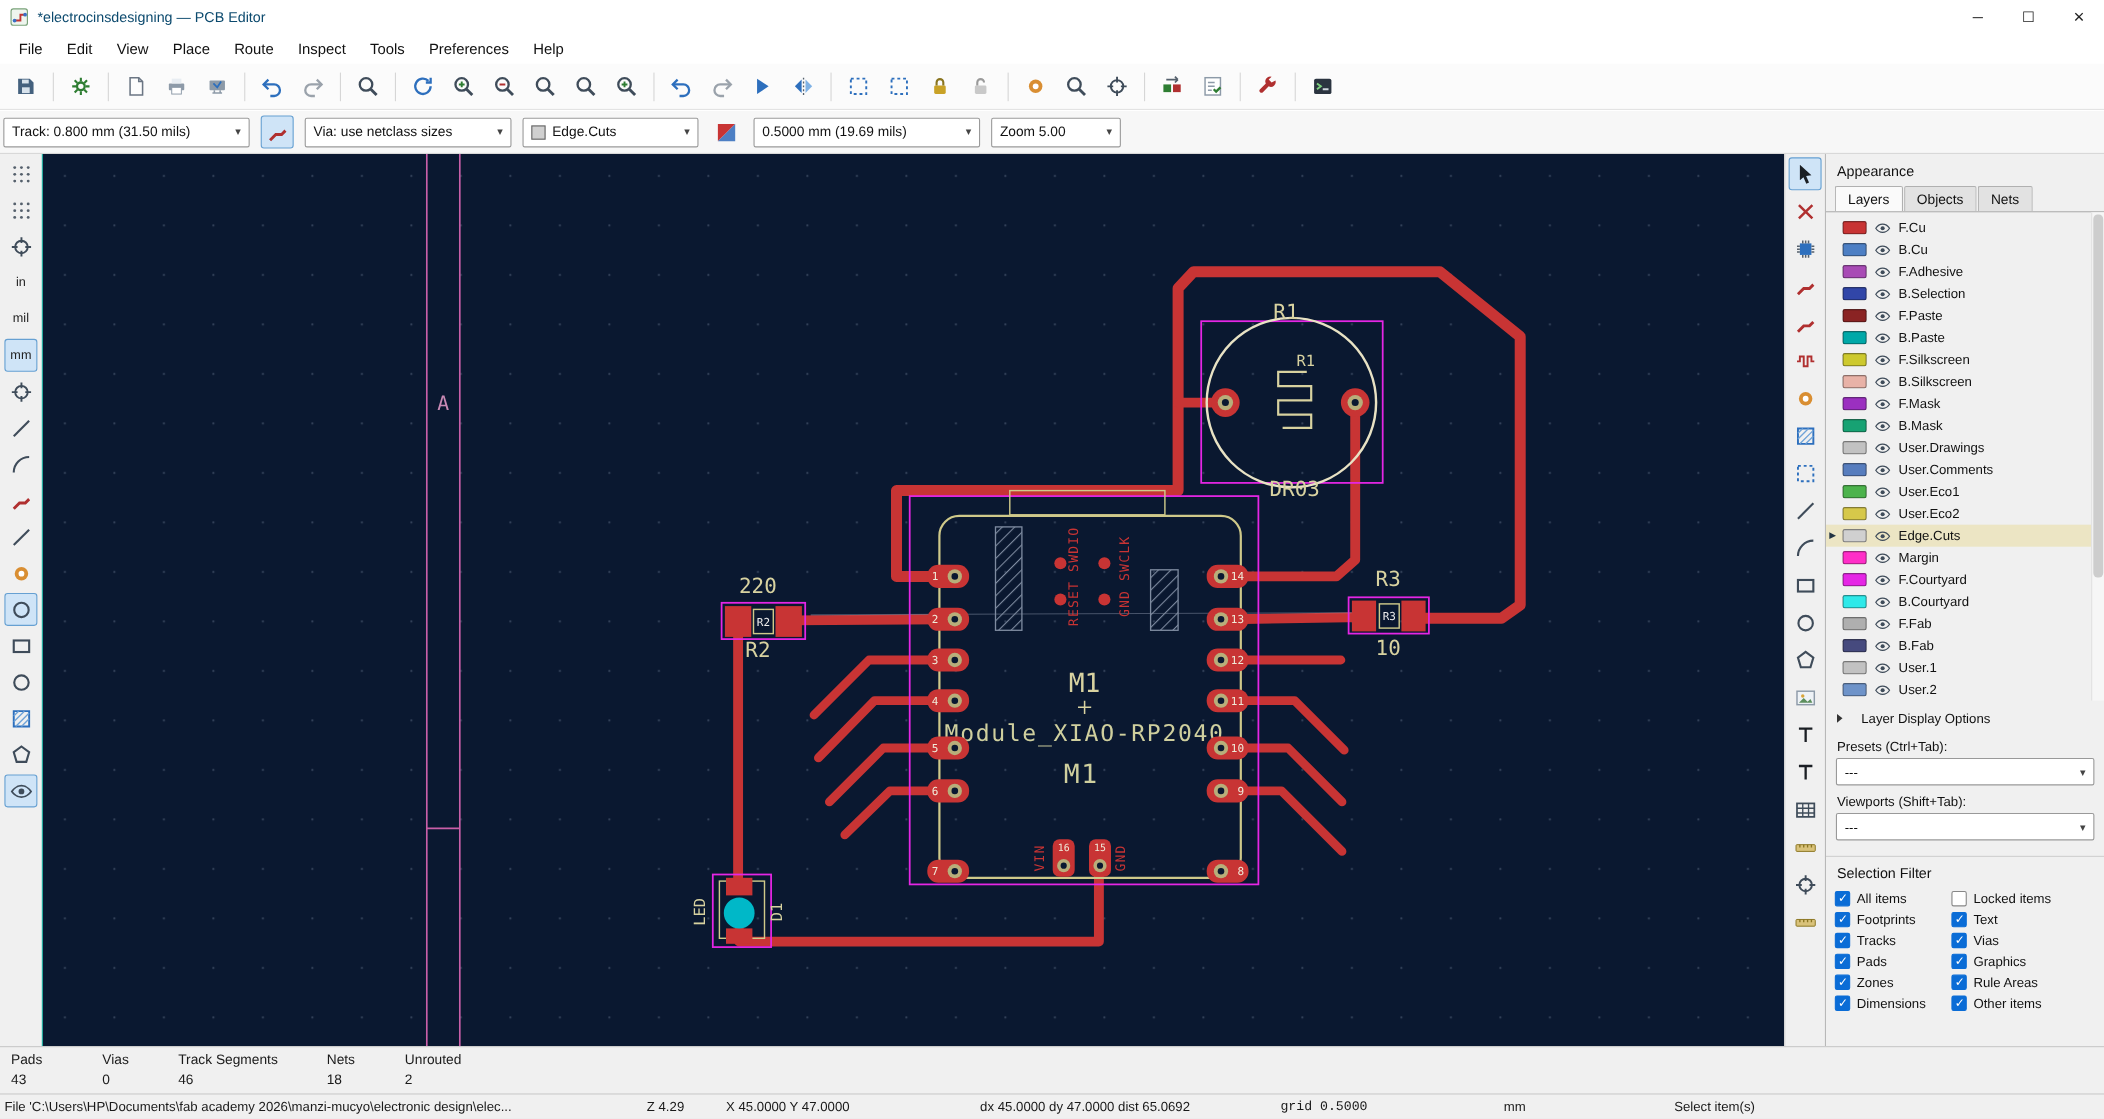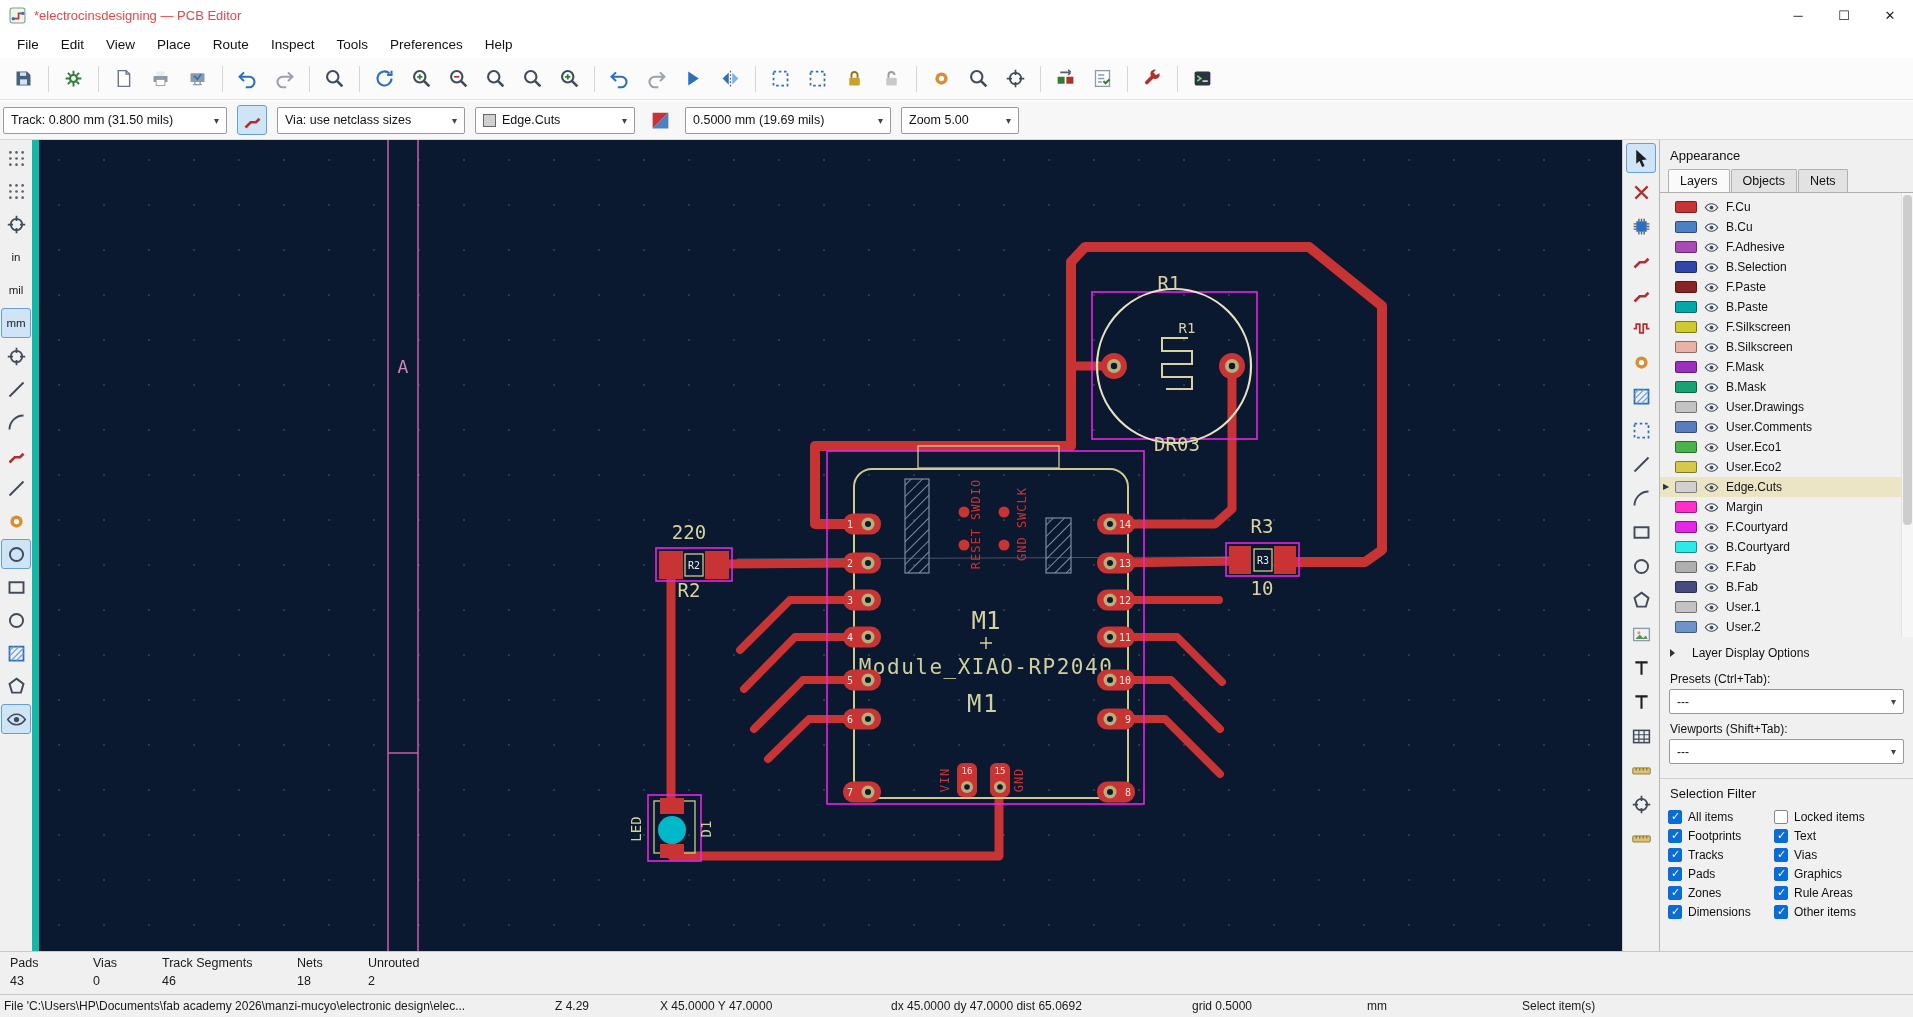--- a/index.html
+++ b/index.html
@@ -1,21 +1,21 @@
 <!DOCTYPE html>
 <html><head>
 <meta charset="utf-8">
 <style>
   * { margin:0; padding:0; box-sizing:border-box; }
   html,body { width:1913px; height:1017px; overflow:hidden; font-family:"Liberation Sans",sans-serif; background:#fff; position:relative; }
 
   
   .titlebar { position:absolute; top:0; left:0; right:0; height:30px; background:#fff; display:flex; align-items:center; }
   .appicon { width:17px; height:17px; margin-left:9px; }
-  .title-text { font-size:13px; color:#ef4444; margin-left:8px; }
+  .title-text { font-size:13px; color:#0c4a6e; margin-left:8px; }
   .winbtns { margin-left:auto; display:flex; height:30px; }
   .wbtn { width:46px; height:30px; display:flex; align-items:center; justify-content:center; font-size:13px; color:#222; }
 
   .menubar { position:absolute; top:30px; left:0; right:0; height:28px; background:#fff; display:flex; align-items:center; padding-left:6px; }
   .menu-item { padding:4px 11px; font-size:13.5px; color:#111; }
 
   
   .toolbar { position:absolute; top:58px; left:0; right:0; height:42px; background:#fbfbfb; border-bottom:1px solid #e3e3e3; display:flex; align-items:center; padding-left:6px; gap:3px; }
   .tbtn { width:34px; height:34px; flex:none; display:flex; align-items:center; justify-content:center; border-radius:3px; position:relative; }
   .tbtn.sep { margin-left:13px; }
@@ -24,21 +24,21 @@
   .active { background:#cfe4f7; border:1px solid #66a0d2; }
 
   .toolbar2 { position:absolute; top:101px; left:0; right:0; height:39px; background:#f7f7f7; border-bottom:1px solid #d8d8d8; display:flex; align-items:center; gap:10px; padding-left:3px; }
   .combo { height:27px; background:#fff; border:1px solid #9a9a9a; border-radius:2px; display:flex; align-items:center; padding:0 7px; gap:6px; font-size:12.5px; color:#111; flex:none; }
   .combo .chev { margin-left:auto; color:#444; font-size:10px; }
   .w-track{width:224px;} .w-via{width:188px;} .w-layer{width:160px;} .w-grid{width:206px;} .w-zoom{width:118px;text-align:right;}
   .tbtn2 { width:30px; height:30px; flex:none; display:flex; align-items:center; justify-content:center; border-radius:3px; }
   .lswatch { width:13px; height:13px; background:#D0D0D0; border:1px solid #666; flex:none; }
 
   
-  .leftbar { position:absolute; left:0; top:140px; width:39px; bottom:66px; background:#f0f0f0; border-right:7px solid #14b8a6; display:flex; flex-direction:column; align-items:center; gap:3px; padding-top:3px; }
+  .leftbar { position:absolute; left:0; top:140px; width:39px; bottom:66px; background:#f0f0f0; border-right:1px solid #14b8a6; display:flex; flex-direction:column; align-items:center; gap:3px; padding-top:3px; }
   .rightbar { position:absolute; left:1622px; top:140px; width:37px; bottom:66px; background:#f0f0f0; border-left:1px solid #d0d0d0; display:flex; flex-direction:column; align-items:center; gap:4px; padding-top:3px; }
   .sbtn { width:30px; height:30px; flex:none; display:flex; align-items:center; justify-content:center; border-radius:3px; font-size:11.5px; color:#222; }
   .ictext { pointer-events:none; }
 
   
   .canvas-wrap { position:absolute; left:39px; top:140px; width:1583px; height:811px; background:#0A1830; }
 
   .courtyard { fill:none; stroke:#E526E5; stroke-width:1.6; }
   .silkline { fill:none; stroke:#CFC98A; stroke-width:2; }
   .silkline.thin { stroke-width:1.3; }
@@ -87,21 +87,21 @@
   .cb[data-checked="false"] { background:#fff; border:1px solid #878787; }
 
   
   .statusbar { position:absolute; left:0; right:0; top:951px; height:43px; background:#f0f0f0; border-top:1px solid #c8c8c8; display:flex; font-size:12.5px; color:#1a1a1a; }
   .sb-field { padding-top:4px; padding-left:10px; }
   .sb-field:nth-child(1){width:83px;} .sb-field:nth-child(2){width:69px;} .sb-field:nth-child(3){width:135px;} .sb-field:nth-child(4){width:71px;} .sb-field:nth-child(5){width:120px;}
   .sb-label { height:18px; }
   .sb-value { height:18px; }
   .bottombar { position:absolute; left:0; right:0; top:994px; height:23px; background:#f0f0f0; border-top:1px solid #c8c8c8; font-size:12px; color:#1a1a1a; }
   .bottombar span { position:absolute; top:4px; white-space:nowrap; }
-  .bb-file{left:4px;} .bb-z{left:555px;} .bb-xy{left:660px;} .bb-d{left:891px;} .bb-grid{left:1192px;} .bb-units{left:1367px;} .bb-hint{left:1522px;}
+  .bb-file{left:4px;} .bb-z{left:588px;} .bb-xy{left:660px;} .bb-d{left:891px;} .bb-grid{left:1164px;font-family:Liberation Mono, monospace;} .bb-units{left:1367px;} .bb-hint{left:1522px;}
 </style>
 </head>
 <body>
 
 <svg width="0" height="0" style="position:absolute" aria-hidden="true">
   <defs>
     <symbol id="sym-floppy" viewBox="0 0 24 24">
         <path d="M4 4h12l4 4v12H4z" fill="#44617e"></path>
         <rect x="8" y="13" width="8" height="6" fill="#d7e2ec"></rect>
         <rect x="8" y="5" width="7" height="4" fill="#d7e2ec"></rect>

